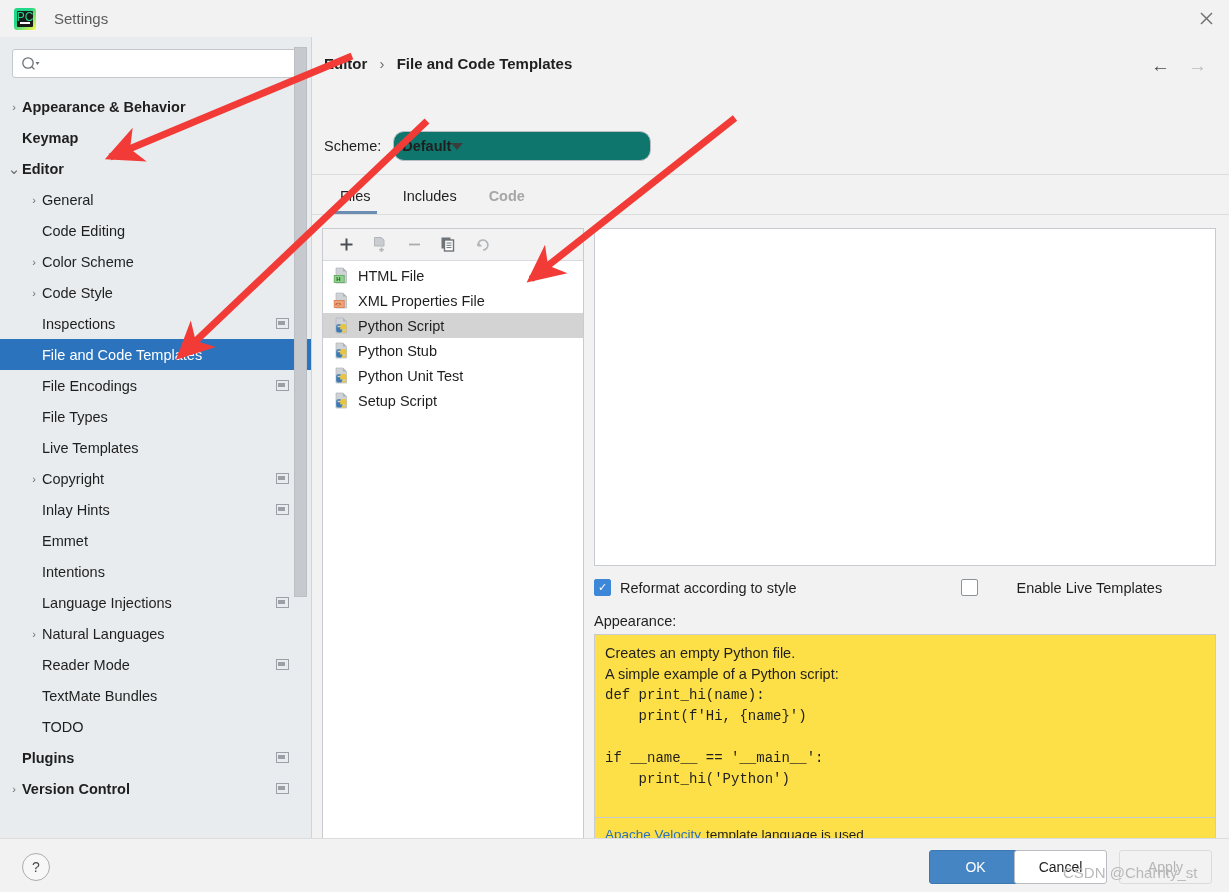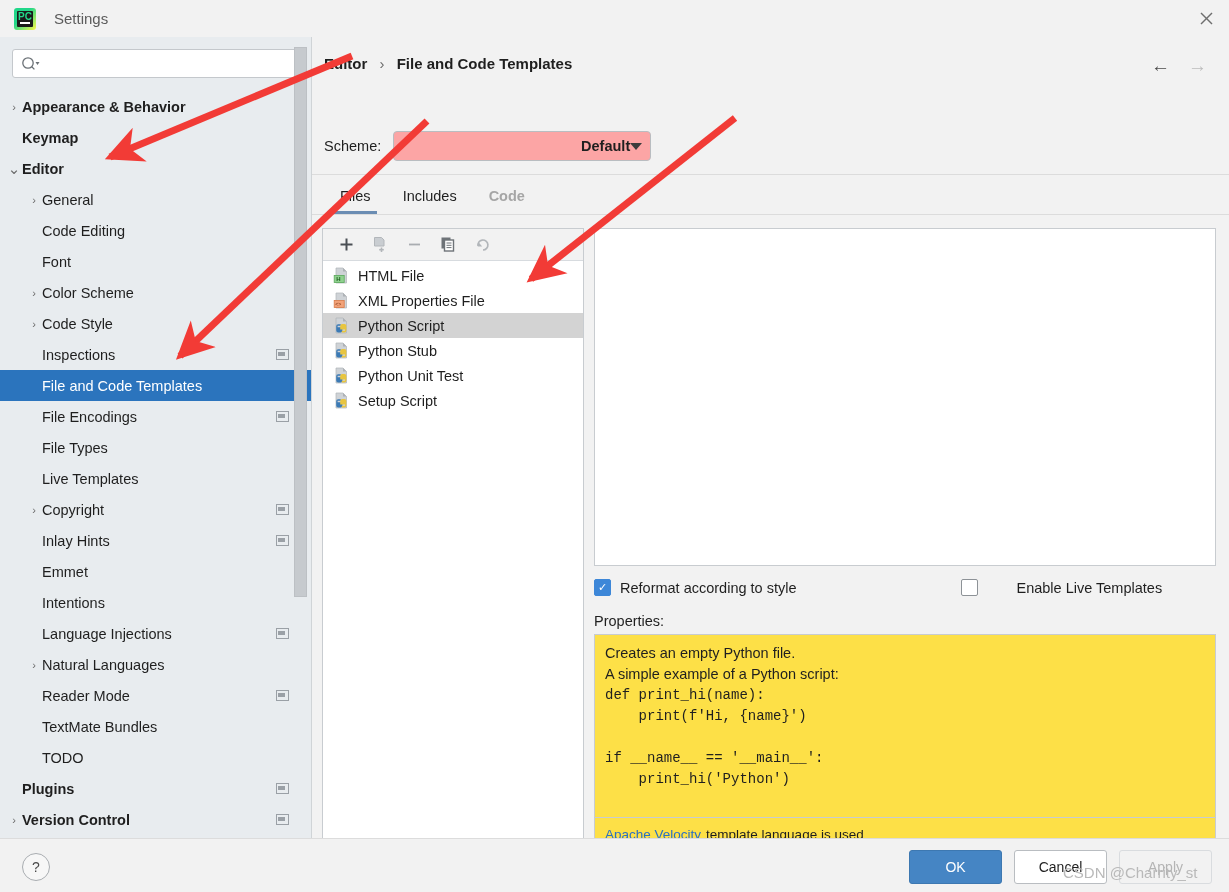--- a/index.html
+++ b/index.html
@@ -18,21 +18,21 @@
   }
   #pc-logo{
     width:22px;height:22px;margin-left:14px;border-radius:3px;
     background:linear-gradient(135deg,#21d789 0%,#21d789 38%,#fcf84a 100%);
     position:relative;display:flex;align-items:center;justify-content:center;
   }
   #pc-logo .inner{
     position:absolute;left:3px;top:3px;width:16px;height:16px;background:#1a1a1a;border-radius:1px;
   }
   #pc-logo .pc{
-    position:relative;z-index:2;color:#21d789;font-size:10px;font-weight:bold;
+    position:relative;z-index:2;color:#21d789;font-size:12px;font-weight:normal;
     font-family:"Liberation Sans",sans-serif;line-height:1;margin-bottom:4px;
   }
   #pc-logo .bar{position:absolute;z-index:2;left:6px;bottom:6px;width:10px;height:2px;background:#fff;}
   #title-text{margin-left:18px;font-size:15px;color:#5b5b5b;}
   #close-btn{
     position:absolute;right:0;top:0;width:46px;height:36px;
     display:flex;align-items:center;justify-content:center;color:#6e6e6e;font-size:17px;
   }
   
   #sidebar{
@@ -76,23 +76,23 @@
     position:absolute;left:312px;top:37px;width:917px;height:801px;background:#f2f2f2;
   }
   #breadcrumb{position:absolute;left:12px;top:18px;font-size:15px;font-weight:bold;color:#1f1f1f;}
   #breadcrumb .sep{font-weight:normal;color:#6b6b6b;margin:0 8px;}
   #nav-arrows{position:absolute;right:22px;top:18px;display:flex;gap:18px;font-size:19px;}
   #nav-back{color:#4a4a4a;}
   #nav-fwd{color:#bdbdbd;}
   #scheme-row{position:absolute;left:12px;top:94px;display:flex;align-items:center;}
   #scheme-label{font-size:14.5px;color:#1f1f1f;margin-right:12px;}
   #scheme-select{
-    width:240px;height:28px;background:#fca5a5;border:1px solid #b9bdc1;border-radius:4px;
+    width:240px;height:28px;background:#0f766e;border:1px solid #b9bdc1;border-radius:11px;
     display:flex;align-items:center;padding:0 8px;font-weight:bold;font-size:14.5px;
-    justify-content:flex-end;
+    justify-content:flex-start;
   }
   #scheme-select .caret{width:0;height:0;border-left:6px solid transparent;border-right:6px solid transparent;border-top:7px solid #3c3c3c;}
   #tabs-sep{position:absolute;left:0;top:137px;width:917px;height:1px;background:#dcdcdc;}
   #tabs{position:absolute;left:12px;top:143px;display:flex;height:32px;}
   .tab{
     padding:0 16px;height:32px;display:flex;align-items:center;font-size:14.5px;color:#1f1f1f;position:relative;
   }
   .tab.active::after{content:"";position:absolute;left:10px;right:10px;bottom:-2px;height:3px;background:#6b8db3;}
   .tab.disabled{color:#a6a6a6;font-weight:bold;}
   #tabs-bottom{position:absolute;left:0;top:177px;width:917px;height:1px;background:#dcdcdc;}
@@ -138,21 +138,21 @@
     border-top:1px solid #dcdcdc;
   }
   #help-btn{
     position:absolute;left:22px;top:14px;width:26px;height:26px;border:1px solid #a9adb1;border-radius:50%;
     display:flex;align-items:center;justify-content:center;font-size:14px;color:#4a4a4a;background:#f7f7f7;
   }
   .btm-btn{
     position:absolute;top:11px;height:32px;border-radius:3px;display:flex;align-items:center;justify-content:center;
     font-size:14px;
   }
-  #ok-btn{left:909px;width:91px;background:#4585c4;border:1px solid #3d78b1;color:#fff;}
+  #ok-btn{left:929px;width:91px;background:#4585c4;border:1px solid #3d78b1;color:#fff;}
   #cancel-btn{left:1014px;width:91px;background:#fff;border:1px solid #b9bdc1;color:#1f1f1f;}
   #apply-btn{left:1119px;width:91px;background:#f2f2f2;border:1px solid #d9dcdf;color:#b4b4b4;}
   #watermark{
     position:absolute;left:1063px;top:864px;font-size:15px;color:#b9b9b9;white-space:nowrap;
   }
   #arrows-svg{position:absolute;left:0;top:0;width:1229px;height:892px;pointer-events:none;}
 </style>
 </head>
 <body>
 
@@ -198,24 +198,20 @@
       </div>
       <div class="tree-row lvl1">
         <span class="arrow">›</span>
         <span class="lbl">General</span>
       </div>
       <div class="tree-row lvl1">
         <span class="arrow"></span>
         <span class="lbl">Code Editing</span>
       </div>
       <div class="tree-row lvl1">
-        <span class="arrow"></span>
-        <span class="lbl">Font</span>
-      </div>
-      <div class="tree-row lvl1">
         <span class="arrow">›</span>
         <span class="lbl">Color Scheme</span>
       </div>
       <div class="tree-row lvl1">
         <span class="arrow">›</span>
         <span class="lbl">Code Style</span>
       </div>
       <div class="tree-row lvl1">
         <span class="arrow"></span>
         <span class="lbl">Inspections</span>
@@ -428,21 +424,21 @@
     <div class="chk on" id="chk1">
       <span class="box">✓</span>
       <span>Reformat according to style</span>
     </div>
     <div class="chk" id="chk2">
       <span class="box"></span>
       <span>Enable Live Templates</span>
     </div>
   </div>
 
-  <div id="desc-label">Properties:</div>
+  <div id="desc-label">Appearance:</div>
 
   <div id="desc-panel">
     <div class="desc-text">
       <div>Creates an empty Python file.</div>
       <div>A simple example of a Python script:</div>
       <span class="mono">def print_hi(name):
     print(f'Hi, {name}')</span>
       <br>
       <span class="mono">if __name__ == '__main__':
     print_hi('Python')</span>

